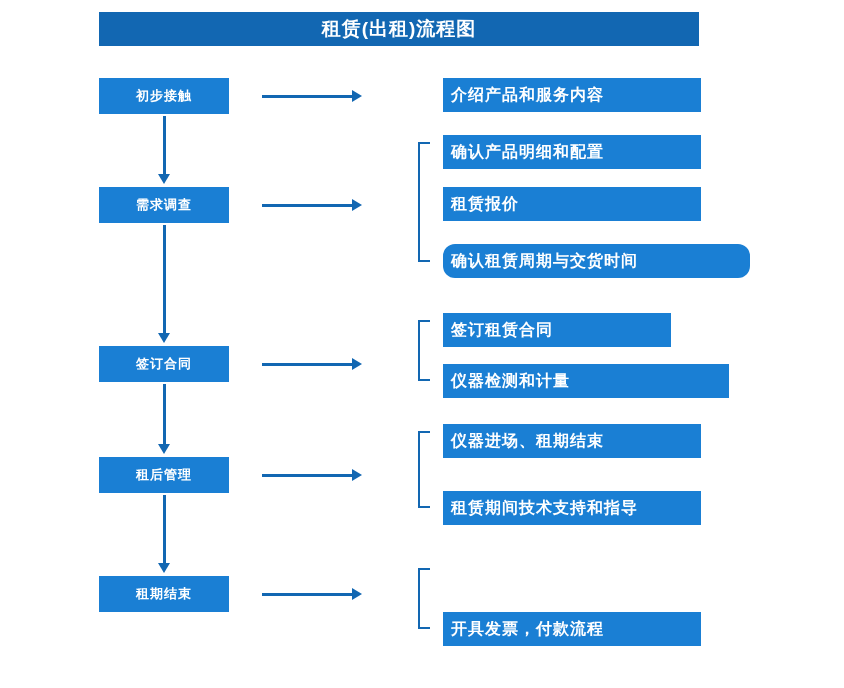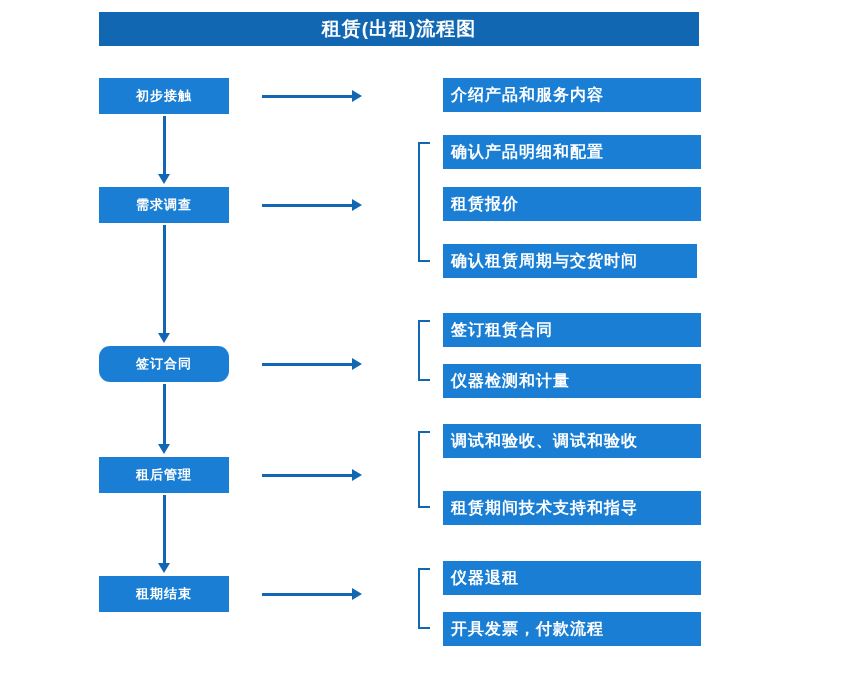--- a/index.html
+++ b/index.html
@@ -120,21 +120,21 @@
   }
 </style>
 </head>
 <body>
 
 <div class="canvas">
   <div class="title-banner">租赁(出租)流程图</div>
 
   <div class="stage-box" style="left:99px; top:78px;">初步接触</div>
   <div class="stage-box" style="left:99px; top:187px;">需求调查</div>
-  <div class="stage-box" style="left:99px; top:346px;border-radius:11px;">签订合同</div>
+  <div class="stage-box" style="left:99px; top:346px;">签订合同</div>
   <div class="stage-box" style="left:99px; top:457px;">租后管理</div>
   <div class="stage-box" style="left:99px; top:576px;">租期结束</div>
 
   <div class="v-arrow" style="left:157px; top:116px; height:68px;">
     <div class="shaft"></div>
     <div class="head"></div>
   </div>
   <div class="v-arrow" style="left:157px; top:225px; height:118px;">
     <div class="shaft"></div>
     <div class="head"></div>
@@ -170,20 +170,19 @@
   </div>
 
   <div class="bracket" style="left:418px; top:142px; height:120px;"></div>
   <div class="bracket" style="left:418px; top:320px; height:61px;"></div>
   <div class="bracket" style="left:418px; top:431px; height:77px;"></div>
   <div class="bracket" style="left:418px; top:568px; height:61px;"></div>
 
   <div class="detail-box" style="left:443px; top:78px;  width:258px;">介绍产品和服务内容</div>
   <div class="detail-box" style="left:443px; top:135px; width:258px;">确认产品明细和配置</div>
   <div class="detail-box" style="left:443px; top:187px; width:258px;">租赁报价</div>
-  <div class="detail-box" style="left:443px; top:244px; width:254px;">确认租赁周期与交货时间</div>
-  <div class="detail-box" style="left:443px; top:313px; width:258px;">签订租赁合同</div>
-  <div class="detail-box" style="left:443px; top:364px; width:258px;">仪器检测和计量</div>
-  <div class="detail-box" style="left:443px; top:424px; width:258px;">调试和验收、调试和验收</div>
+  <div class="detail-box" style="left:443px; top:244px; width:307px;border-radius:12px;">确认租赁周期与交货时间</div>
+  <div class="detail-box" style="left:443px; top:313px; width:228px;">签订租赁合同</div>
+  <div class="detail-box" style="left:443px; top:364px; width:286px;">仪器检测和计量</div>
+  <div class="detail-box" style="left:443px; top:424px; width:258px;">仪器进场、租期结束</div>
   <div class="detail-box" style="left:443px; top:491px; width:258px;">租赁期间技术支持和指导</div>
-  <div class="detail-box" style="left:443px; top:561px; width:258px;">仪器退租</div>
   <div class="detail-box" style="left:443px; top:612px; width:258px;">开具发票，付款流程</div>
 </div>
 
 </body></html>

